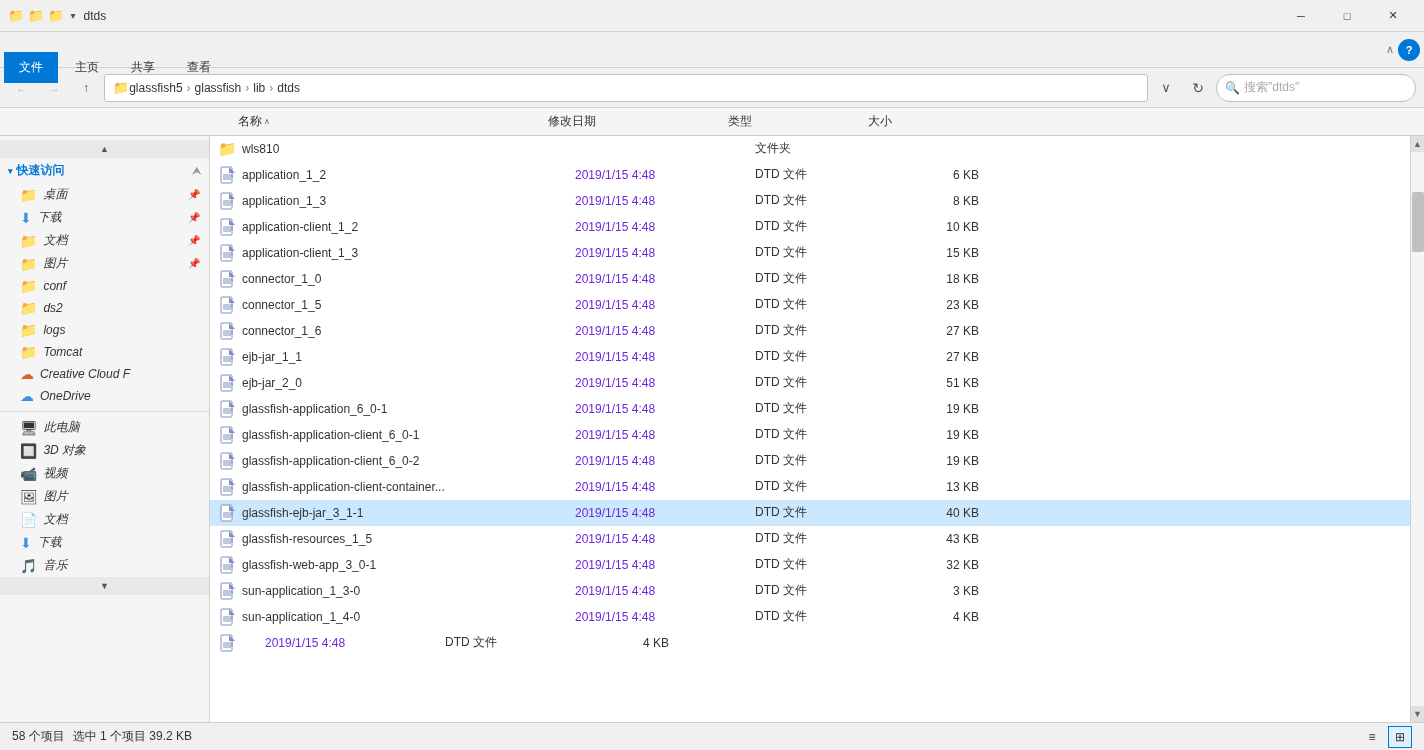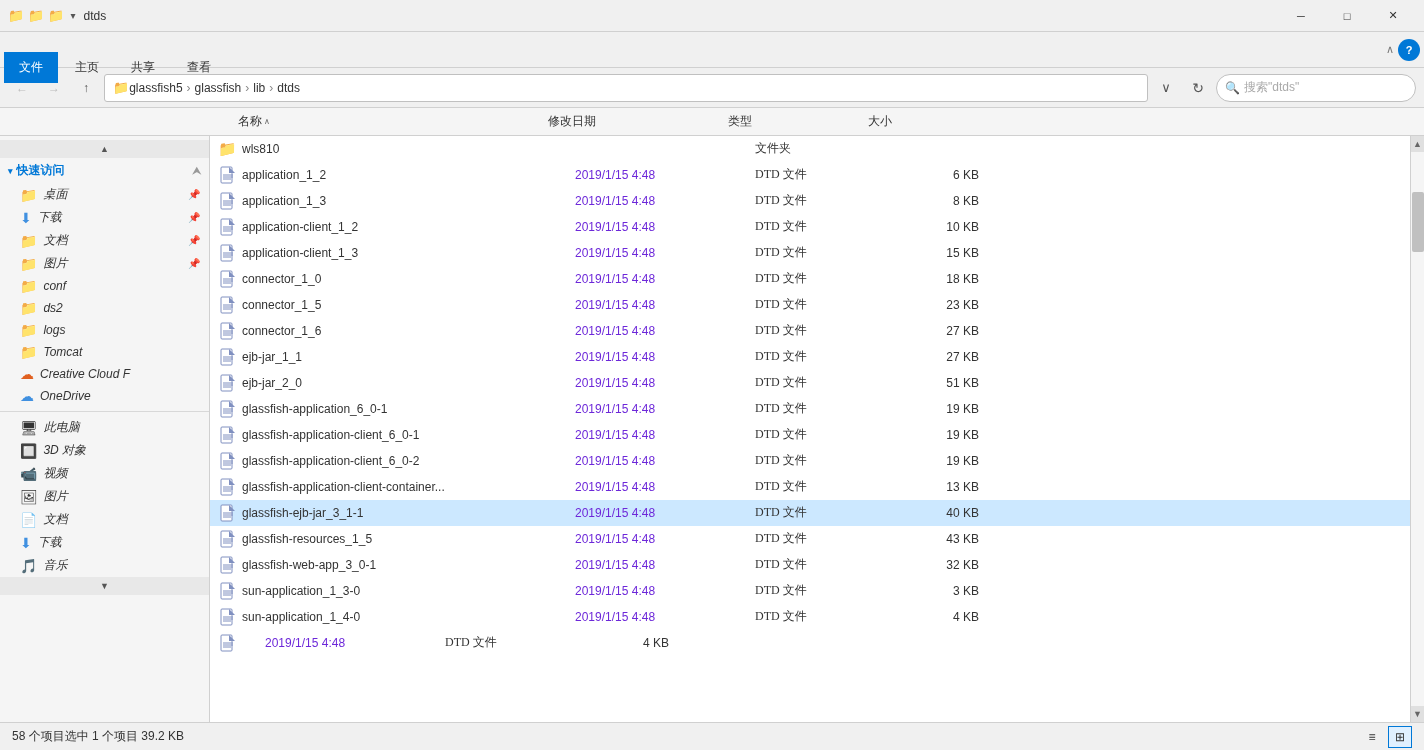--- a/index.html
+++ b/index.html
@@ -158,21 +158,21 @@
       align-items: center;
       height: 26px;
       padding: 0 8px;
       cursor: pointer;
       border-bottom: 1px solid transparent;
     }
     .file-row.selected { background: #cce8ff; }
     .file-icon { width: 20px; flex-shrink: 0; display: flex; align-items: center; justify-content: center; font-size: 14px; }
     .file-name { width: 310px; font-size: 12px; color: #333; overflow: hidden; text-overflow: ellipsis; white-space: nowrap; padding-left: 4px; }
     .file-date { width: 180px; font-size: 12px; color: #6d28d9; margin-left: 27px; }
-    .file-type { width: 140px; font-size: 12px; color: #333; font-family: Liberation Serif, serif; }
+    .file-type { width: 140px; font-size: 12px; color: #333; }
     .file-size { width: 100px; font-size: 12px; color: #333; text-align: right; padding-right: 16px; }
     .statusbar-right {
       margin-left: auto;
       display: flex;
       align-items: center;
       gap: 4px;
     }
     .view-btn {
       width: 24px; height: 22px;
       display: flex; align-items: center; justify-content: center;
@@ -704,18 +704,18 @@
     <div class="scrollbar-arrow">▲</div>
     <div class="scrollbar-track">
       <div class="scrollbar-thumb"></div>
     </div>
     <div class="scrollbar-arrow">▼</div>
   </div>
 </div>
 
 <div class="taskbar-hint">
   <span>58 个项目</span>
-  <span style="margin-left:0;">选中 1 个项目  39.2 KB</span>
+  <span style="margin-left:8px;">选中 1 个项目  39.2 KB</span>
   <div class="statusbar-right">
     <div class="view-btn">≡</div>
     <div class="view-btn active">⊞</div>
   </div>
 </div>
 
 </body></html>

